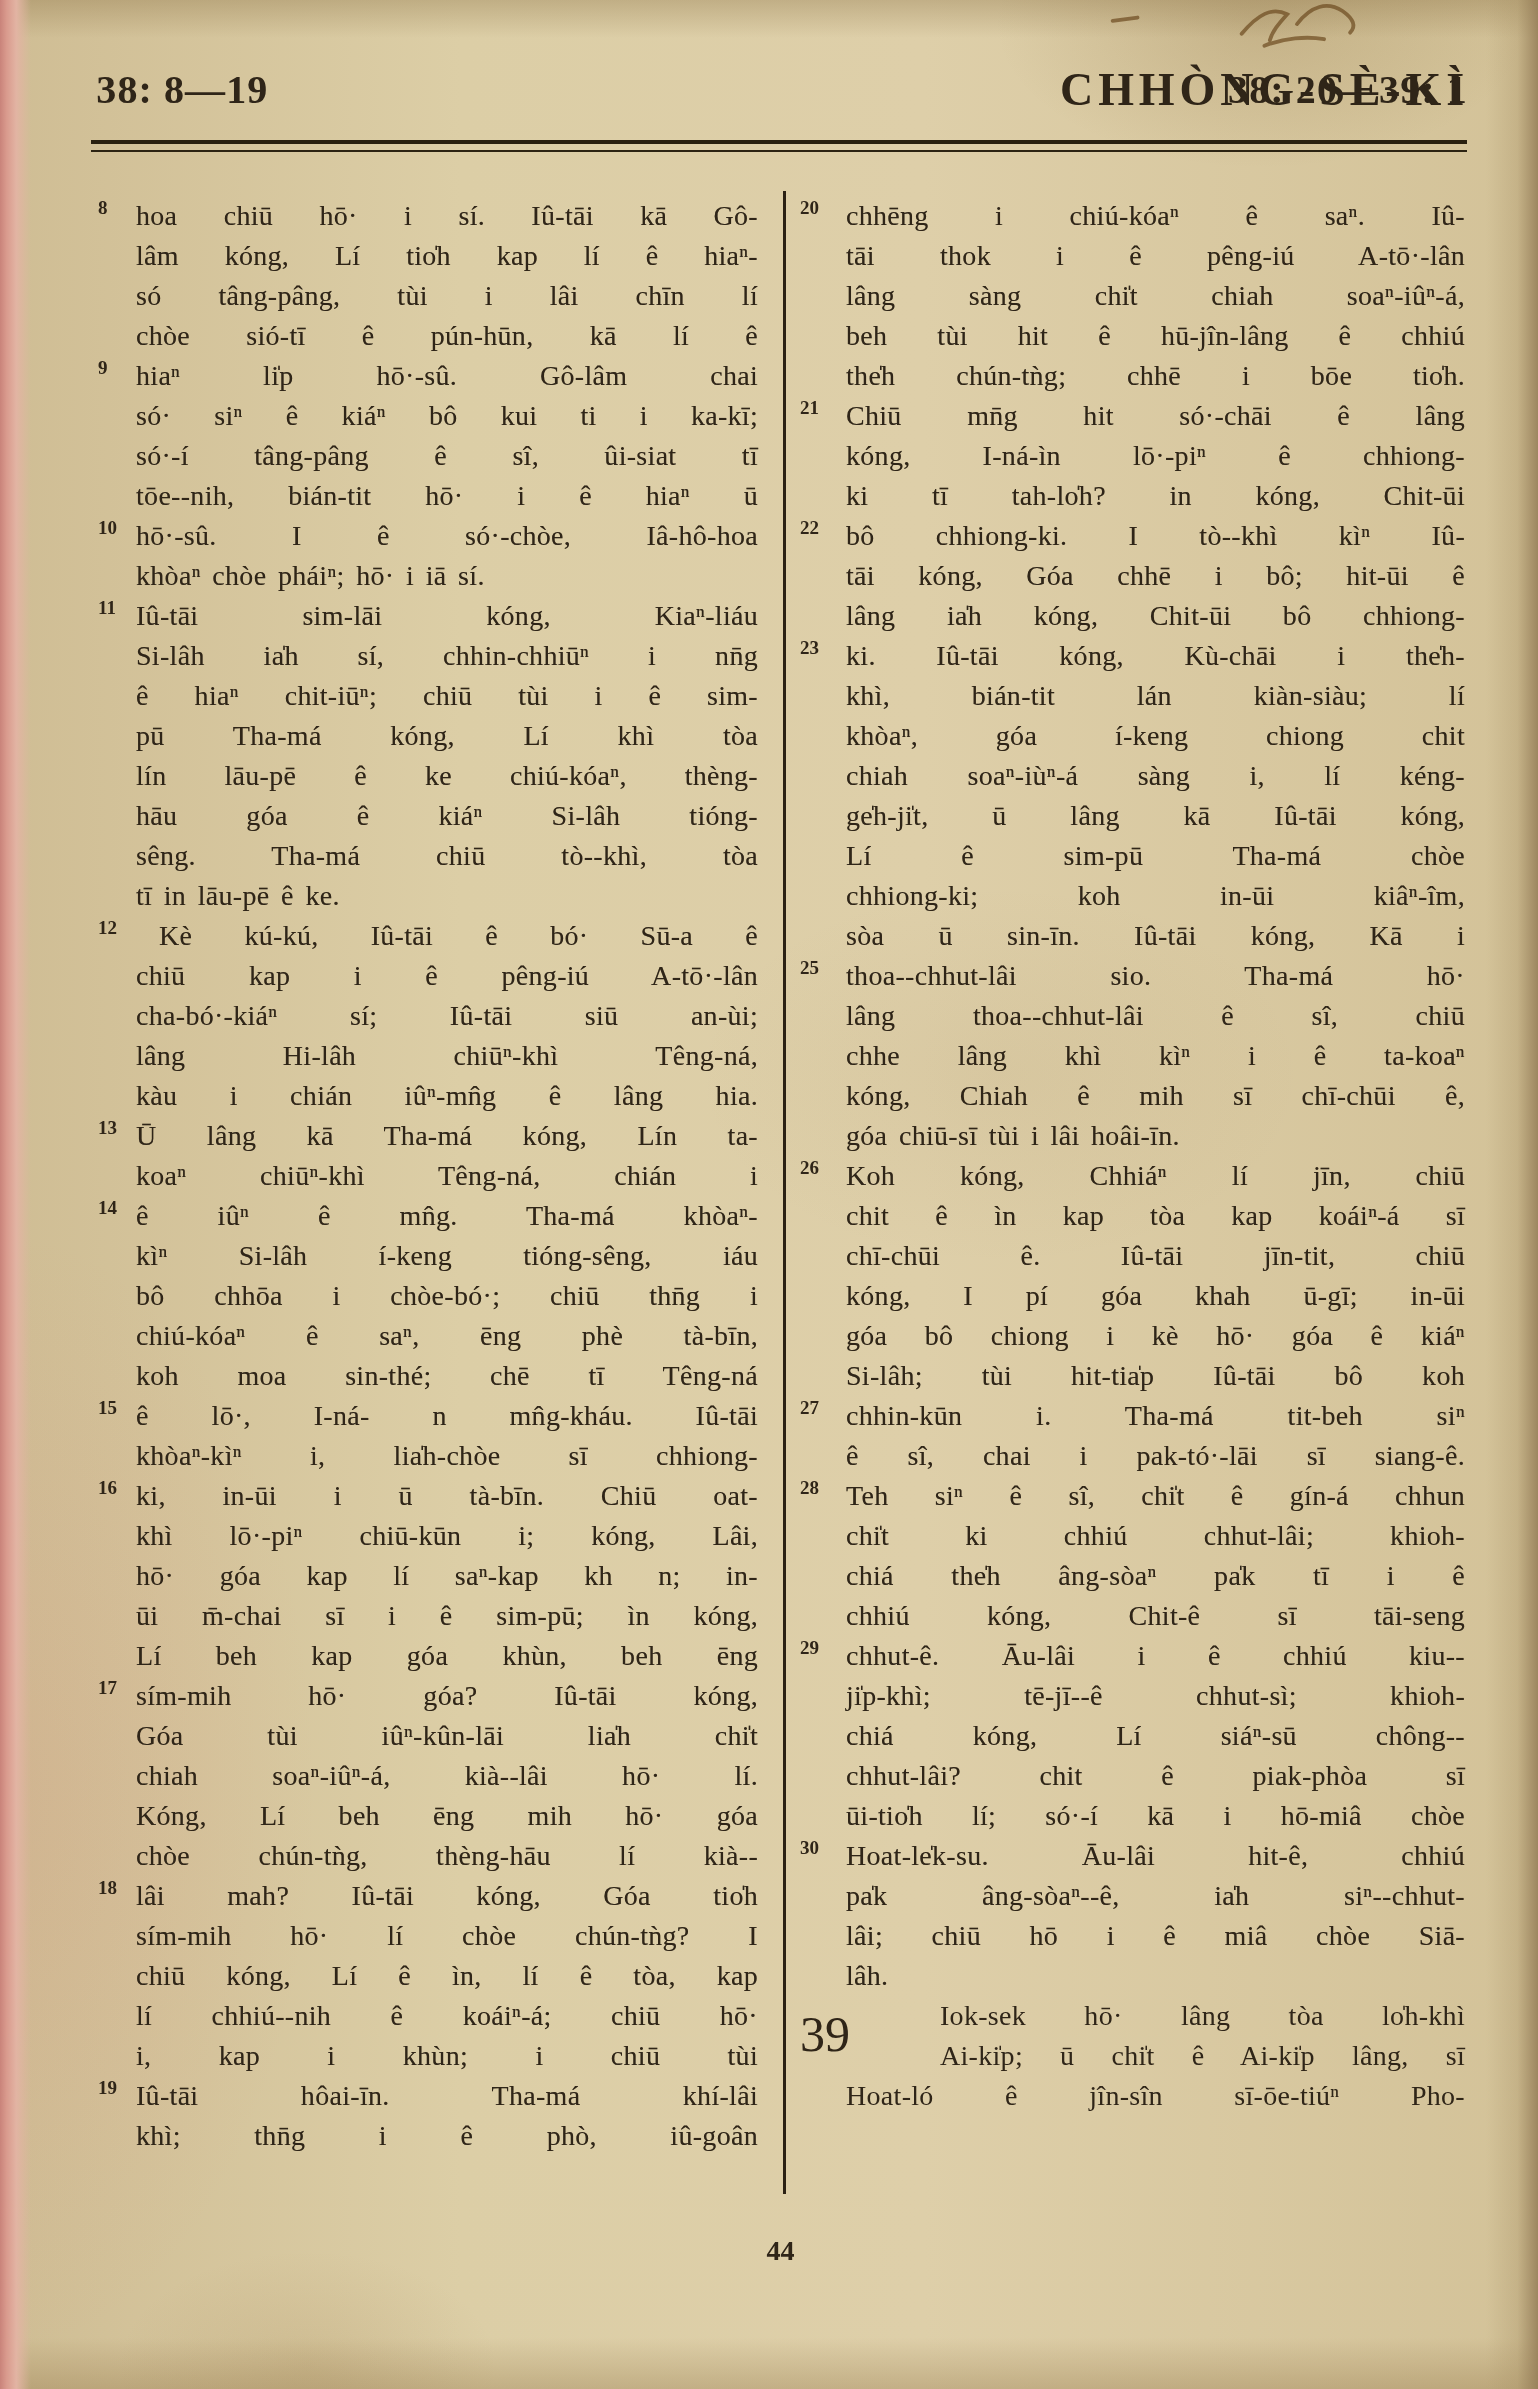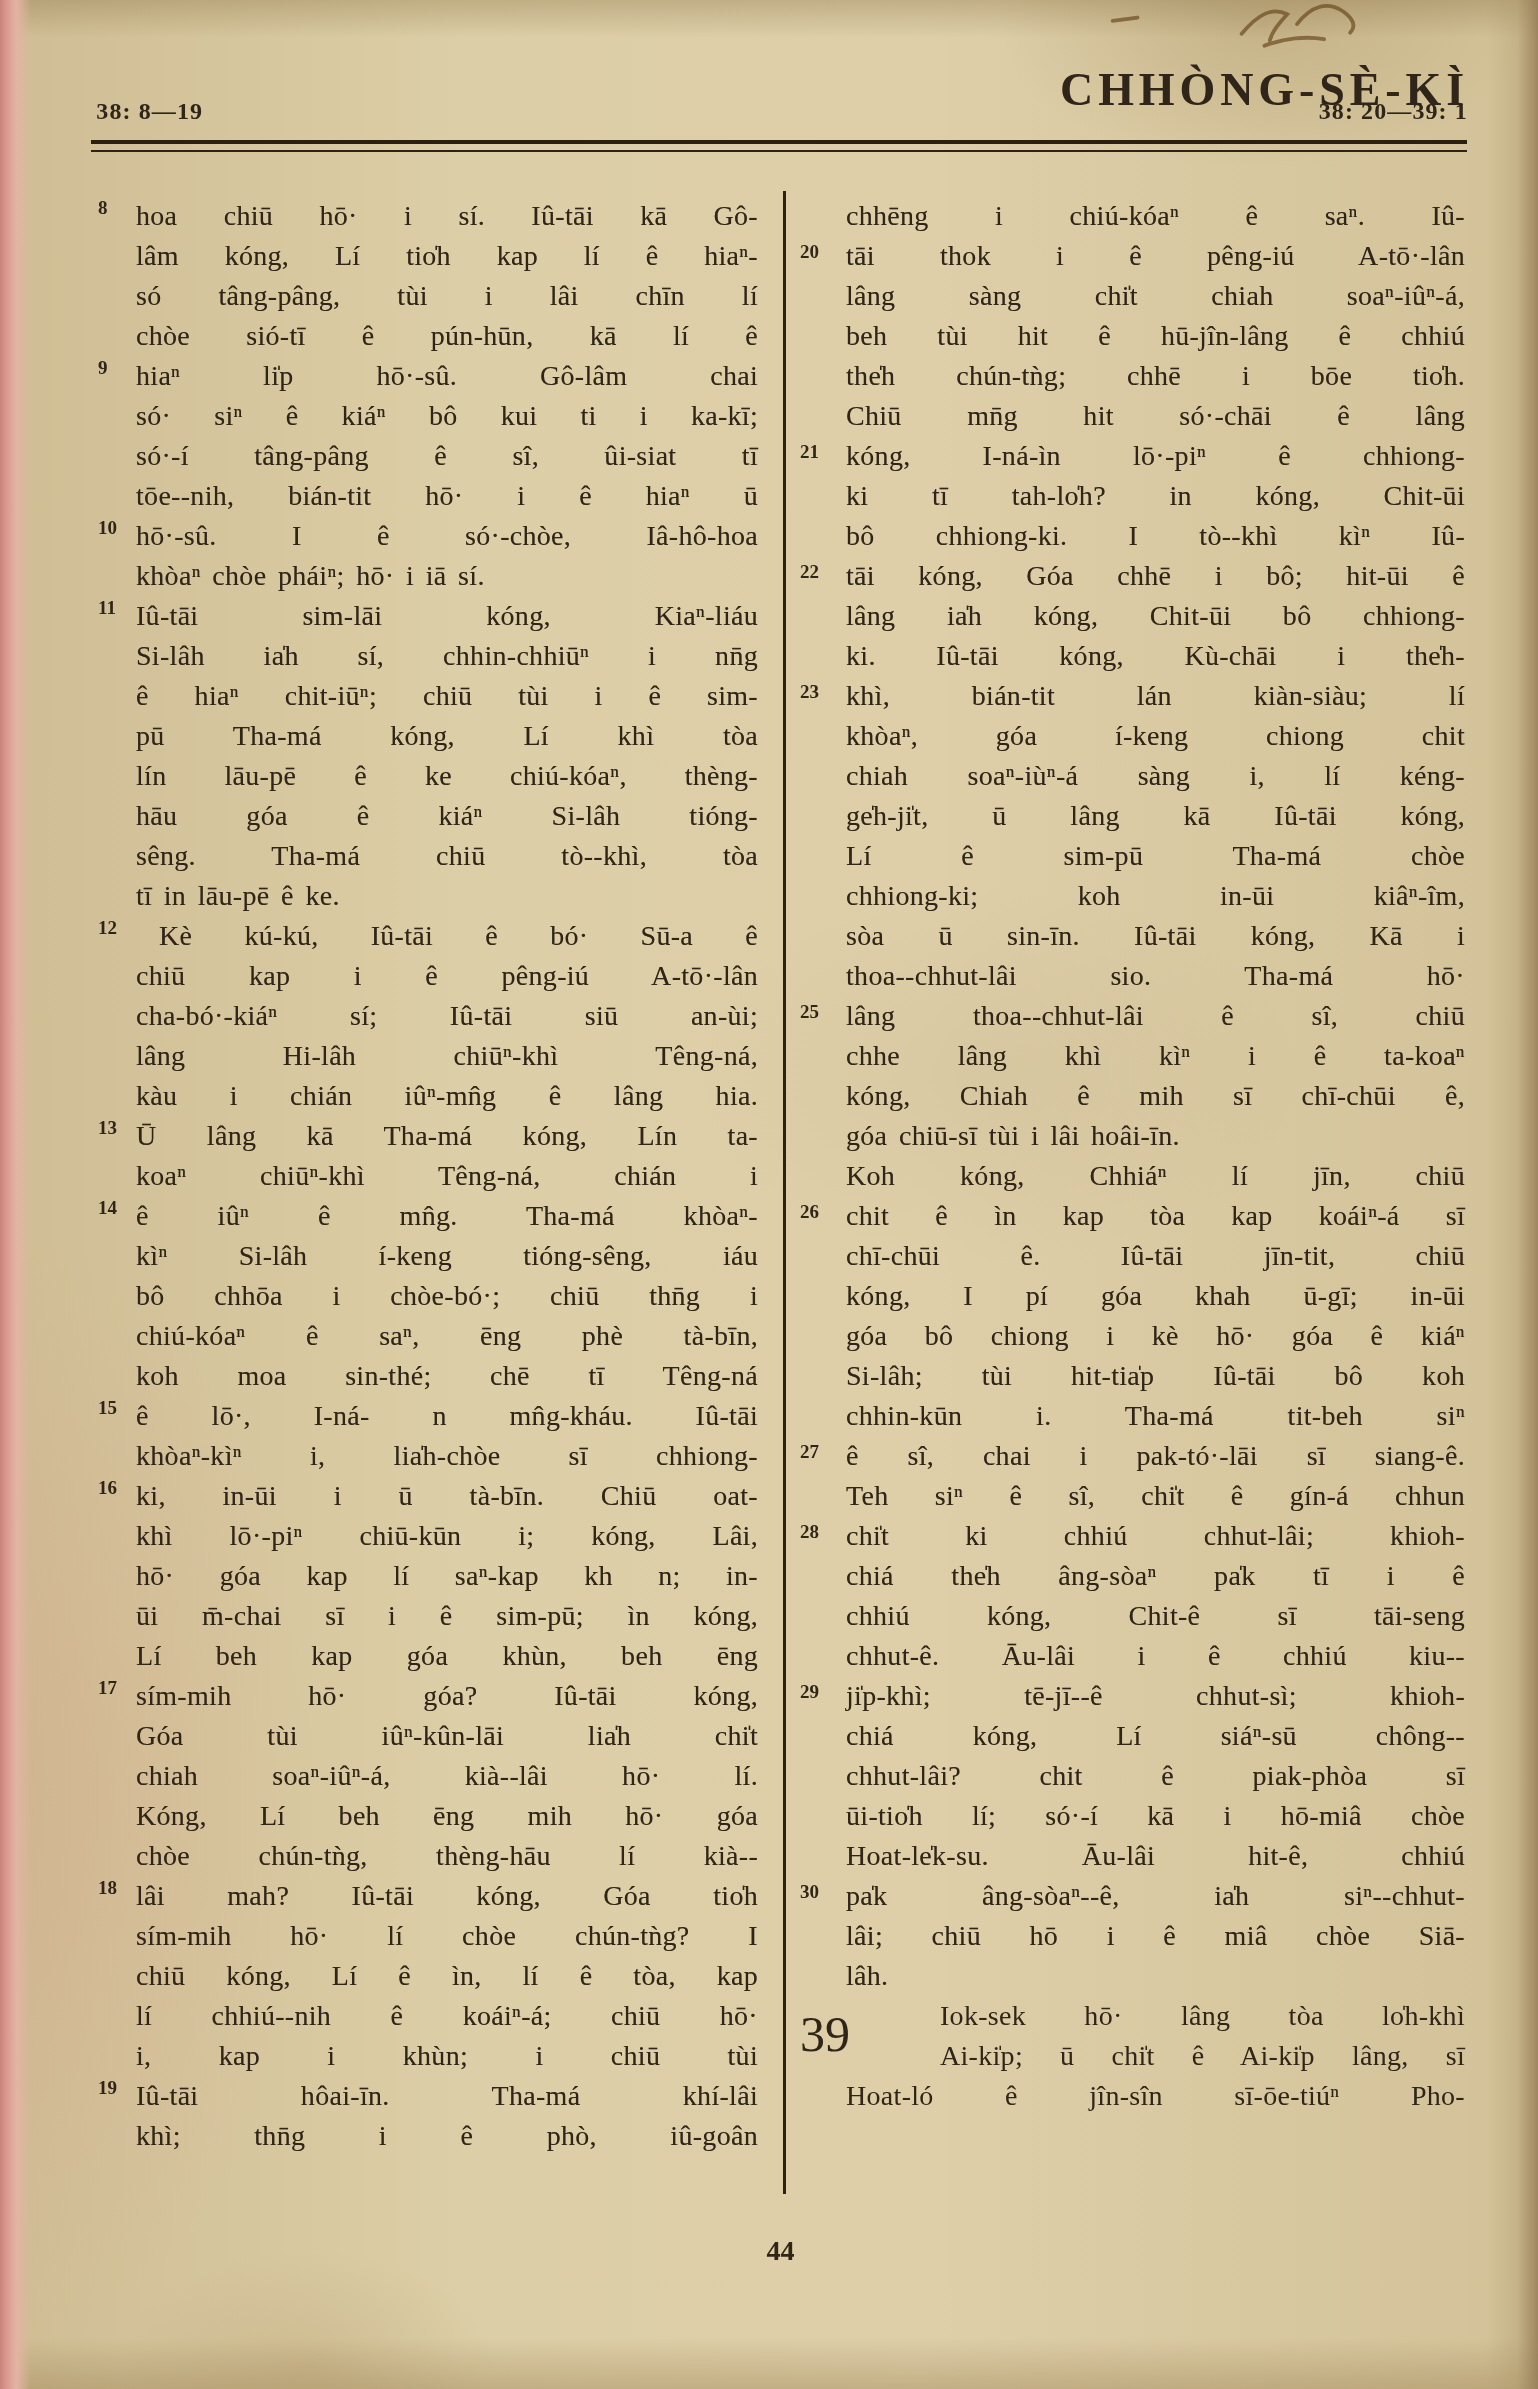--- a/index.html
+++ b/index.html
@@ -15,36 +15,36 @@
       linear-gradient(270deg,rgba(148,124,86,.85) 0px,rgba(170,148,104,.35) 20.6px,rgba(170,148,104,0) 52px),
       linear-gradient(180deg,rgba(120,92,46,.28) 0px,rgba(120,92,46,0) 38px),
       linear-gradient(0deg,rgba(140,110,62,.33) 0px,rgba(140,110,62,0) 52px),
       radial-gradient(ellipse 380px 206px at 82% 1%,rgba(120,90,40,.20),rgba(120,90,40,0) 70%),
       radial-gradient(ellipse 488px 867px at 0% 75%,rgba(214,130,120,.16),rgba(214,130,120,0) 65%),
       radial-gradient(ellipse 271px 163px at 20% 99%,rgba(150,115,65,.15),rgba(150,115,65,0) 70%),
       radial-gradient(ellipse 434px 271px at 65% 45%,rgba(139,109,61,.07),rgba(139,109,61,0) 70%),
       linear-gradient(90deg,#cfbd94 0%,#dccea6 30%,#decfa9 60%,#d3c298 100%);
   }
   .header{position:absolute;left:92px;top:63px;width:1377px;height:49px;}
-  .ref{position:absolute;top:3.3px;font-size:24px;font-weight:bold;letter-spacing:1.1px;margin-top:32px;}
+  .ref{position:absolute;top:3.3px;font-size:40px;font-weight:bold;letter-spacing:1.1px;}
   .ref-left{left:4.3px;}
   .ref-right{right:1.1px;}
   .page-title{position:absolute;left:0;right:0;top:0;text-align:right;font-size:46px;font-weight:bold;letter-spacing:4.9px;}
   .rule{position:absolute;left:91px;top:140px;width:1376px;height:6px;
         border-top:4.9px solid #29200f;border-bottom:2.7px solid #2c2312;}
   .divider{position:absolute;left:783px;top:191px;width:3.3px;height:2003px;background:#2b2114;}
   .col{position:absolute;top:196px;font-size:28px;line-height:40px;letter-spacing:0.3px;word-spacing:4.3px;}
   .col-left{left:136px;width:622px;}
   .col-right{left:846px;width:619px;}
   .line{position:relative;height:40px;line-height:40px;text-align:justify;text-align-last:justify;text-justify:inter-word;}
   .line.end{text-align-last:left;}
   .line.indent{padding-left:23px;}
   .vnum{position:absolute;top:2.2px;font-size:19px;font-weight:bold;line-height:19px;letter-spacing:0;}
   .col-left .vnum{left:-38px;}
-  .col-right .vnum{left:-46px;margin-top:44px;}
+  .col-right .vnum{left:-46px;}
   .ltext{text-shadow:0 0 0.5px rgba(43,33,21,.35);}
   .chapter{position:relative;height:80px;}
   .chapnum{position:absolute;left:-46px;top:-2.2px;width:125px;font-size:50px;line-height:81px;font-weight:normal;letter-spacing:0;text-align:left;}
   .chaplines{margin-left:94px;}
   .footer{position:absolute;left:92px;top:2235px;width:1377px;text-align:center;font-size:28px;font-weight:bold;}
   .pen-mark{position:absolute;left:1079px;top:0px;width:347px;height:60px;pointer-events:none;}
 </style>
 </head>
 <body>
 

